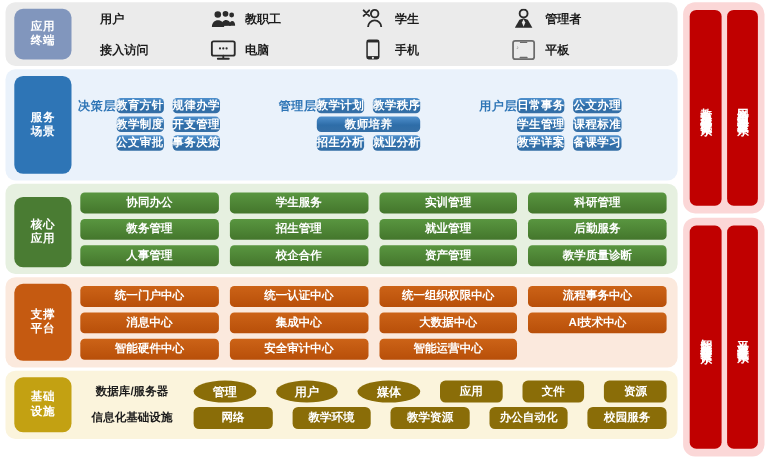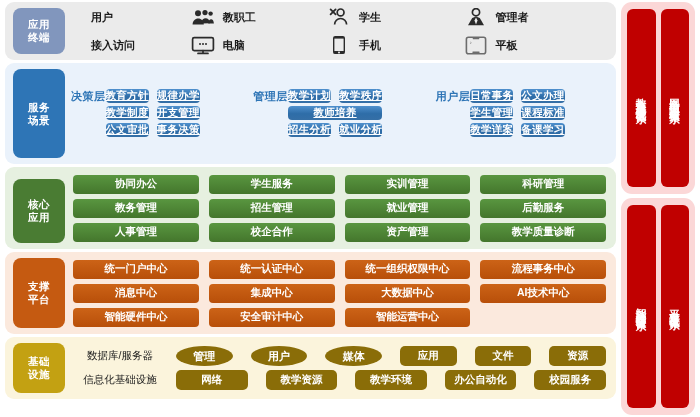--- a/index.html
+++ b/index.html
@@ -44,41 +44,40 @@
   .svc-col { flex: 1; display: flex; flex-direction: row; }
   .svc-col.wide2 { flex: 2.02; }
   .svc-title { text-align: center; font-size: 11px; font-weight: bold; color: #2e75b6; margin-bottom: 3px; letter-spacing: .5px; }
   .svc-rows { display: flex; flex-direction: column; gap: 3px; }
   .svc-row { display: flex; gap: 8px; }
   .chip {
     flex: 1; height: 14px; border-radius: 4px;
     display: flex; align-items: center; justify-content: center;
     color: #fff; font-size: 10.5px; font-weight: bold; letter-spacing: .3px;
     white-space: nowrap;
-    text-decoration: underline;
   }
   .chip-blue { background: linear-gradient(180deg,#4f90cd 0%, #2e6da8 55%, #356fa6 100%); }
 
   
   .band-core { background: #e6f0e0; flex: 0 0 82px; }
   .lbl-core { background: #4a7c33; margin-top: 12px; }
   .grid4 { display: grid; grid-template-columns: repeat(4,1fr); gap: 5px 10px; width: 100%; padding: 5px 10px 5px 8px; }
   .chip-green { background: linear-gradient(180deg,#599640 0%, #44762c 100%); height: 19px; border-radius: 4px; display:flex; align-items:center; justify-content:center; color:#fff; font-size:10.5px; font-weight:bold; white-space:nowrap; }
 
   
   .band-support { background: #fbe9dd; flex: 0 0 82px; }
   .lbl-support { background: #c55a11; }
   .chip-orange { background: linear-gradient(180deg,#cc6317 0%, #b84f09 100%); height: 19px; border-radius: 4px; display:flex; align-items:center; justify-content:center; color:#fff; font-size:10.5px; font-weight:bold; white-space:nowrap; }
 
   
   .band-infra { background: #fbf4dc; flex: 0 0 62px; }
   .lbl-infra { background: #c3a112; }
   .infra-rows { display: flex; flex-direction: column; gap: 4px; width: 100%; padding: 5px 10px 5px 6px; }
   .infra-row { display: flex; align-items: center; gap: 7px; }
-  .infra-rowlbl { width: 98px; min-width: 98px; text-align: center; font-size: 10.5px; font-weight: normal; color: #1b1b1b; white-space: nowrap; }
+  .infra-rowlbl { width: 98px; min-width: 98px; text-align: center; font-size: 10.5px; font-weight: bold; color: #1b1b1b; white-space: nowrap; }
   .infra-items { flex: 1; display: flex; gap: 18px; }
   .chip-gold { flex: 1; background: #8a6d08; height: 20px; border-radius: 5px; display:flex; align-items:center; justify-content:center; color:#fff; font-size:10.5px; font-weight:bold; white-space:nowrap; }
   .ellipse-gold { flex: 1; background: #8a6d08; height: 20px; border-radius: 50%; display:flex; align-items:center; justify-content:center; color:#fff; font-size:11px; font-weight:bold; white-space:nowrap; }
 
   
   .right-stack { width: 80px; height: 417px; padding: 2px 5px 2px 1px; display: flex; flex-direction: column; gap: 4px; }
   .right-group { background: #fbd7d7; border-radius: 11px; display: flex; gap: 5px; padding: 7px 6px; }
   .right-group.g1 { flex: 0 0 192px; }
   .right-group.g2 { flex: 1; }
   .vpanel {
@@ -309,22 +308,22 @@
               <div class="chip-gold">应用</div>
               <div class="chip-gold">文件</div>
               <div class="chip-gold">资源</div>
             </div>
           </div>
 
           <div class="infra-row">
             <div class="infra-rowlbl">信息化基础设施</div>
             <div class="infra-items">
               <div class="chip-gold">网络</div>
+              <div class="chip-gold">教学环境</div>
               <div class="chip-gold">教学资源</div>
-              <div class="chip-gold">教学环境</div>
               <div class="chip-gold">办公自动化</div>
               <div class="chip-gold">校园服务</div>
             </div>
           </div>
 
         </div>
       </div>
     </div>
 
   </div>

